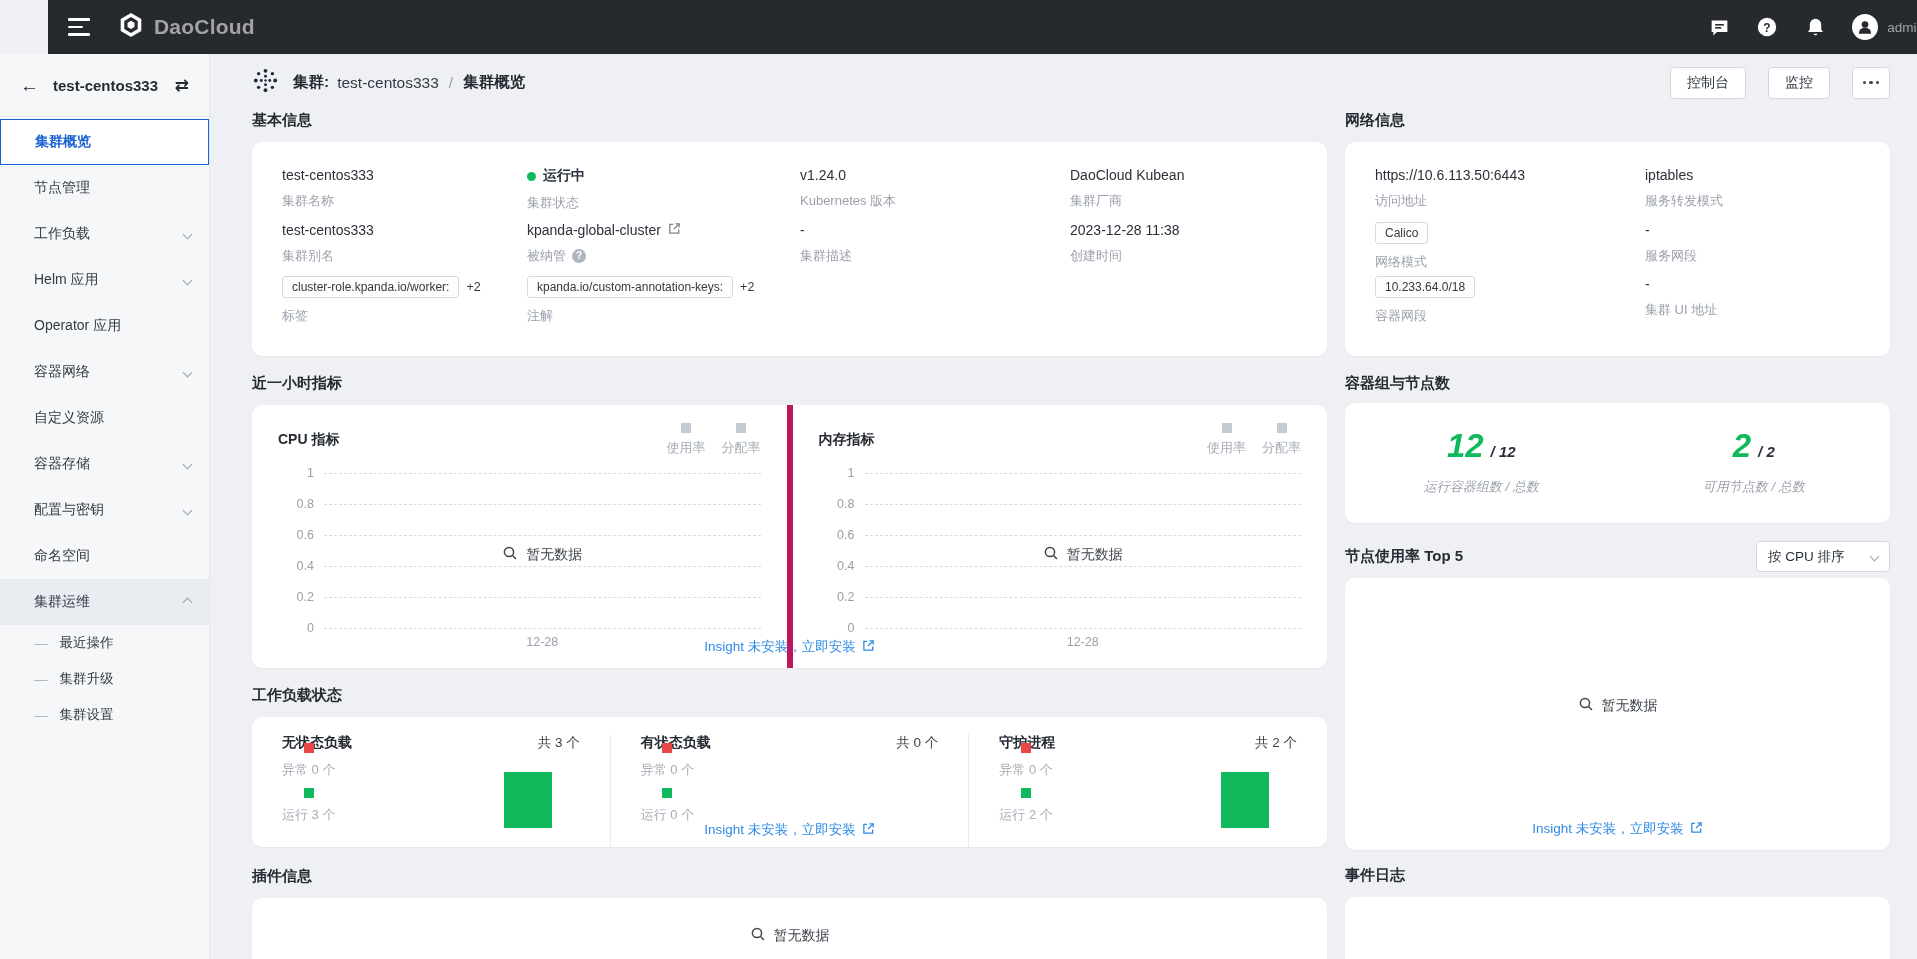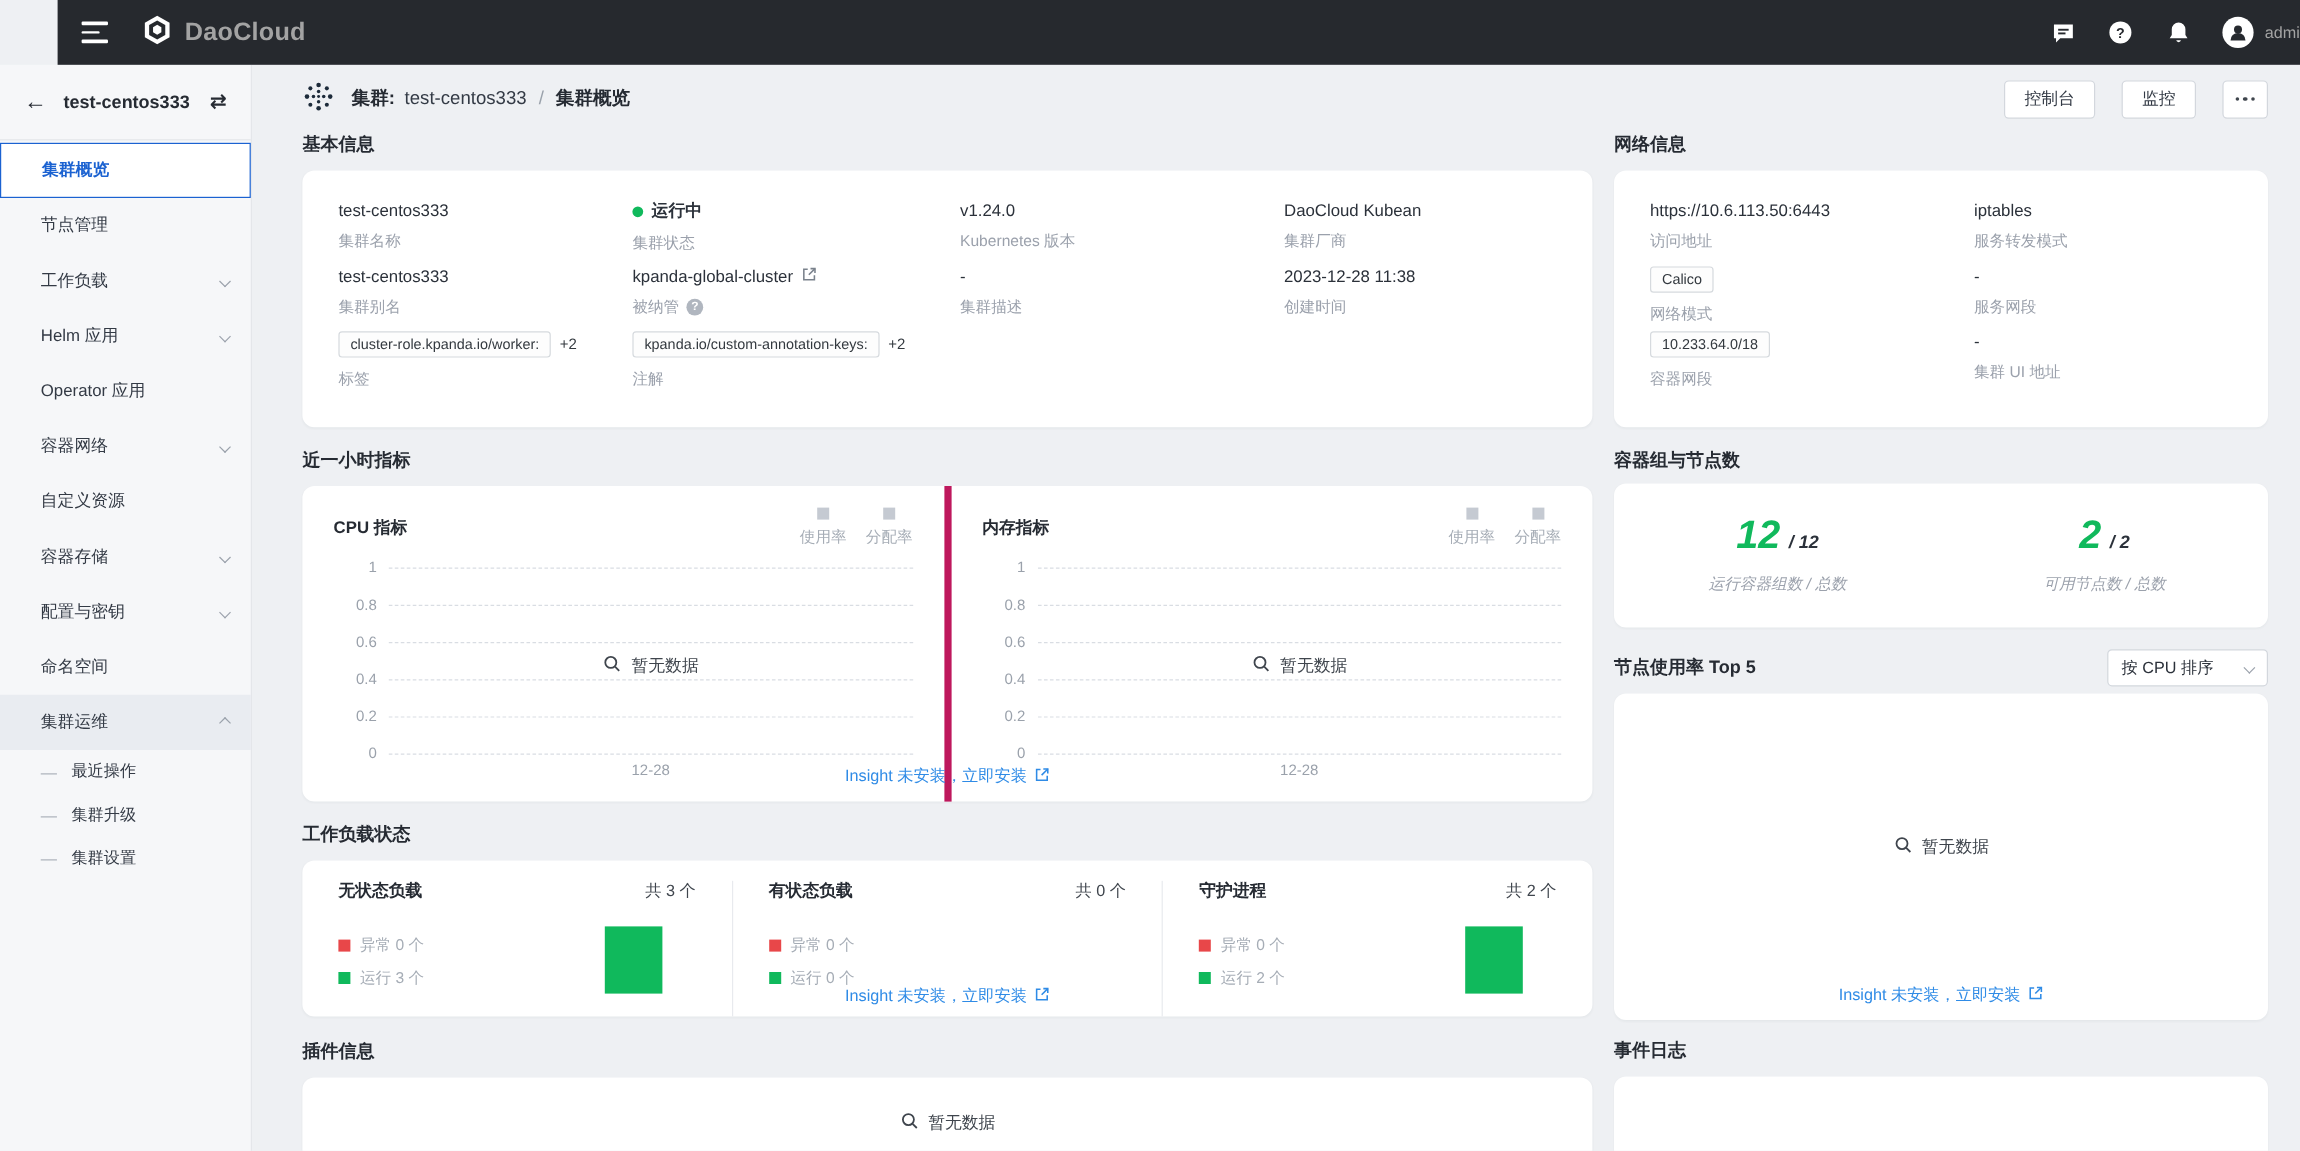--- a/index.html
+++ b/index.html
@@ -108,21 +108,21 @@
 
   
   .wl-card { height:130px; display:flex; padding:17px 0 0 0; position:relative; }
   .wgroup { flex:1; padding:0 30px; }
   .wgroup + .wgroup { border-left:1px solid #e8eaee; }
   .whead { display:flex; align-items:baseline; }
   .wname { font-size:14px; font-weight:700; color:#262b33; }
   .wcount { margin-left:auto; font-size:13.5px; color:#3f454d; }
   .wbody { display:flex; margin-top:14px; height:62px; }
   .wlegend { display:flex; flex-direction:column; gap:9px; justify-content:flex-end; padding-bottom:4px; }
-  .wl-item { display:flex; align-items:center; gap:8px; font-size:13px; color:#a6adb6; }
+  .wl-item { display:flex; align-items:center; gap:8px; font-size:13px; color:#a6adb6;flex-direction:column; }
   .sq { width:10px; height:10px; display:inline-block; }
   .sq.red { background:#e84749; }
   .sq.green { background:#10b95c; }
   .wbar { margin-left:auto; margin-right:28px; width:48px; align-self:flex-end; background:#10b95c; }
 
   
   .plugins-card { height:140px; position:relative; }
   .plugins-card .empty-state { position:absolute; top:28px; left:0; right:0; }
   .events-card { height:140px; } .mt18 { margin-top:18px; } .mt12 { margin-top:12px; }
   .mt10 { margin-top:10px; } .mt16 { margin-top:16px; } .mt6 { margin-top:6px; }

